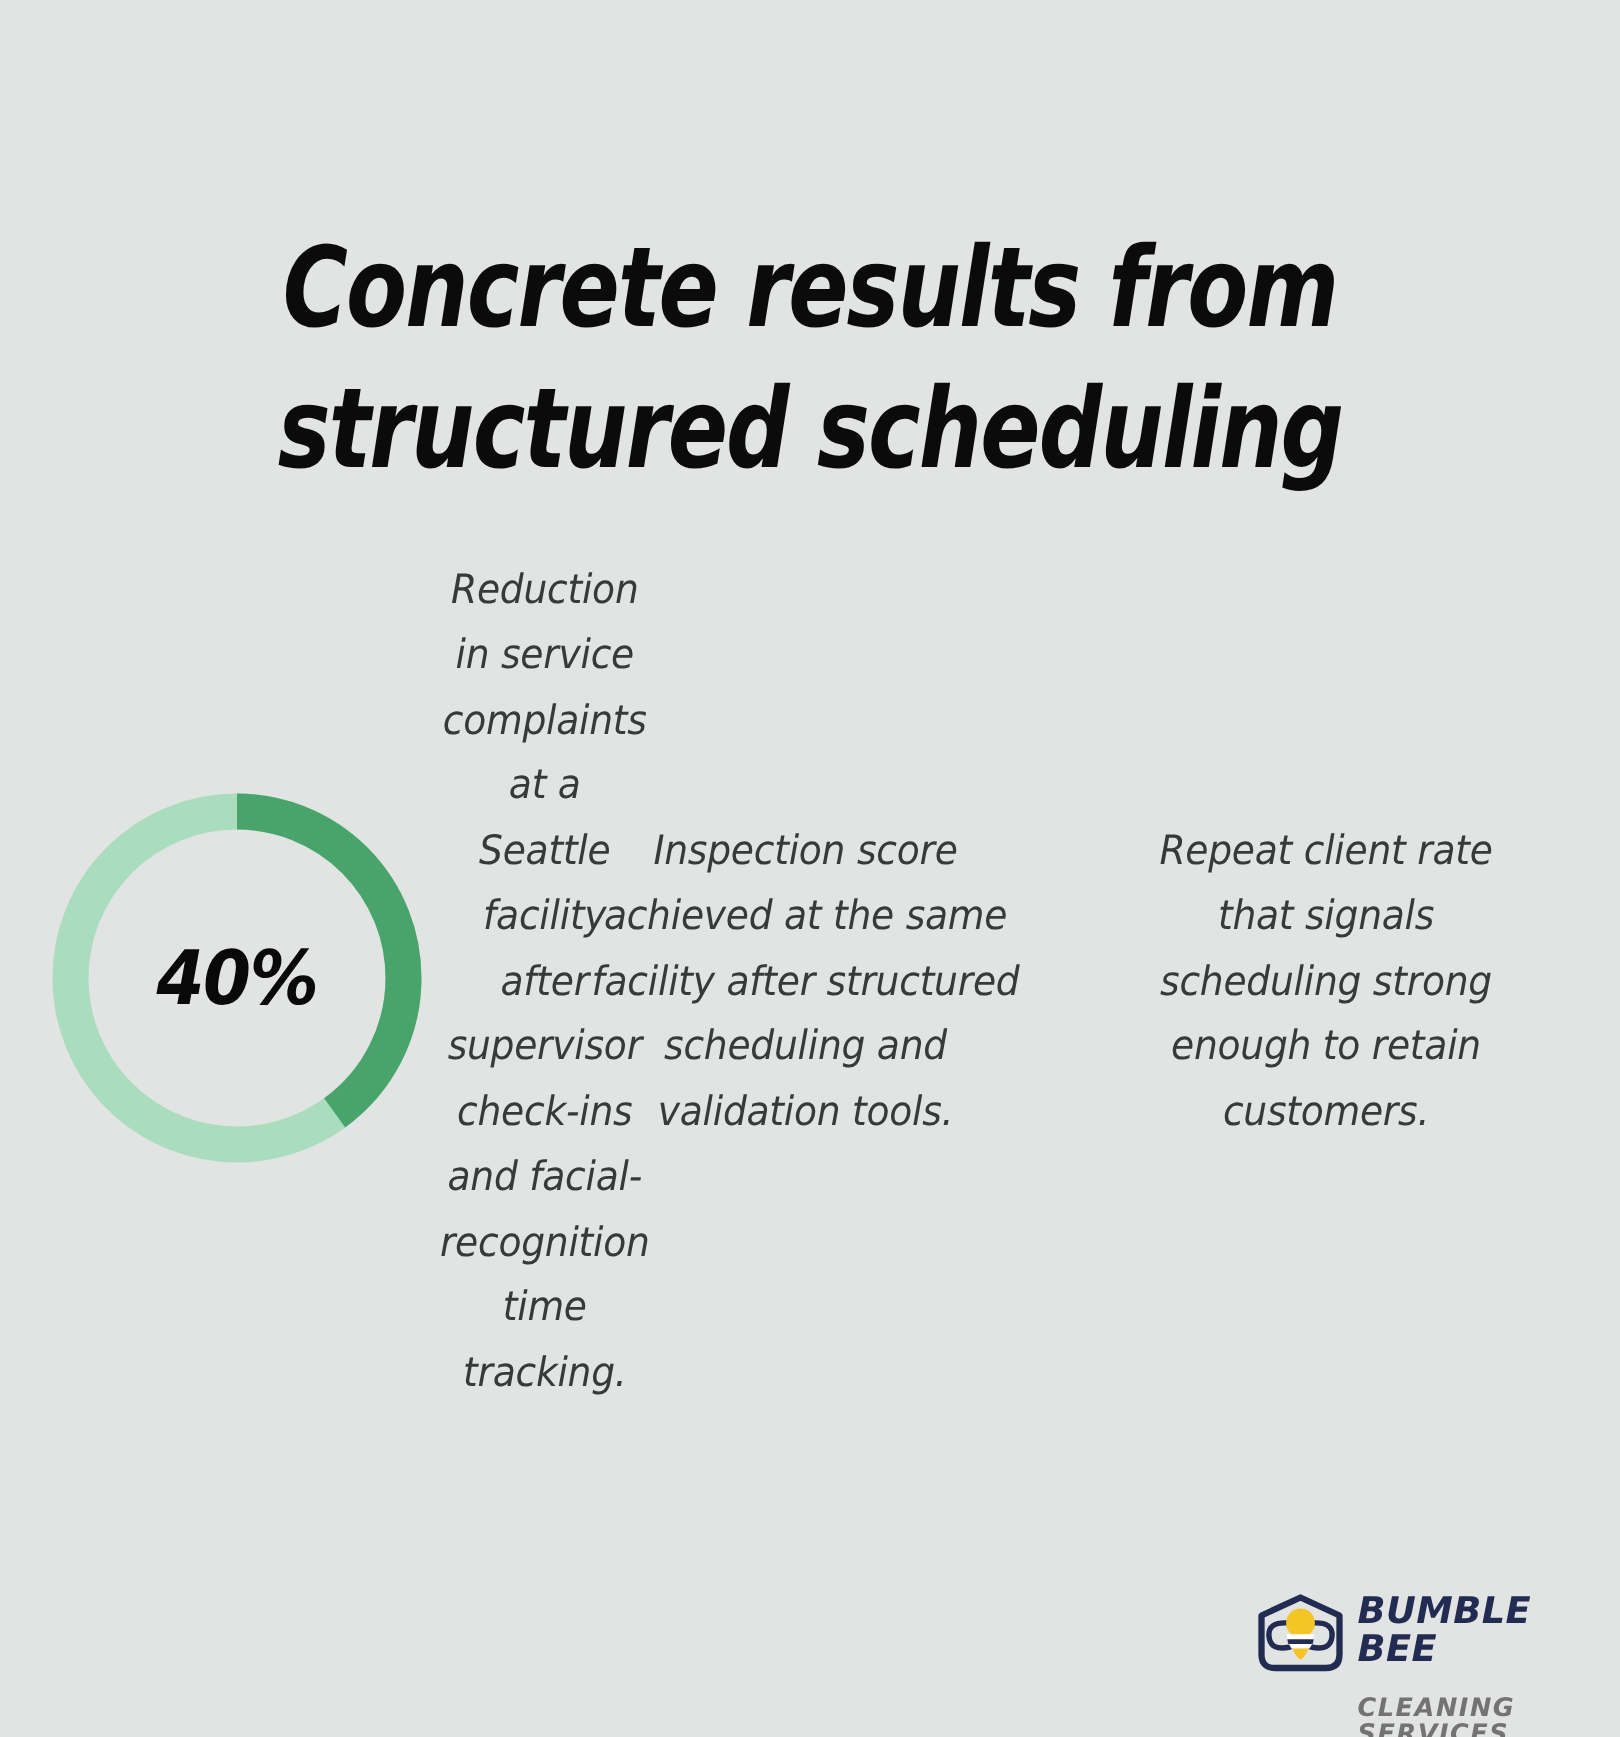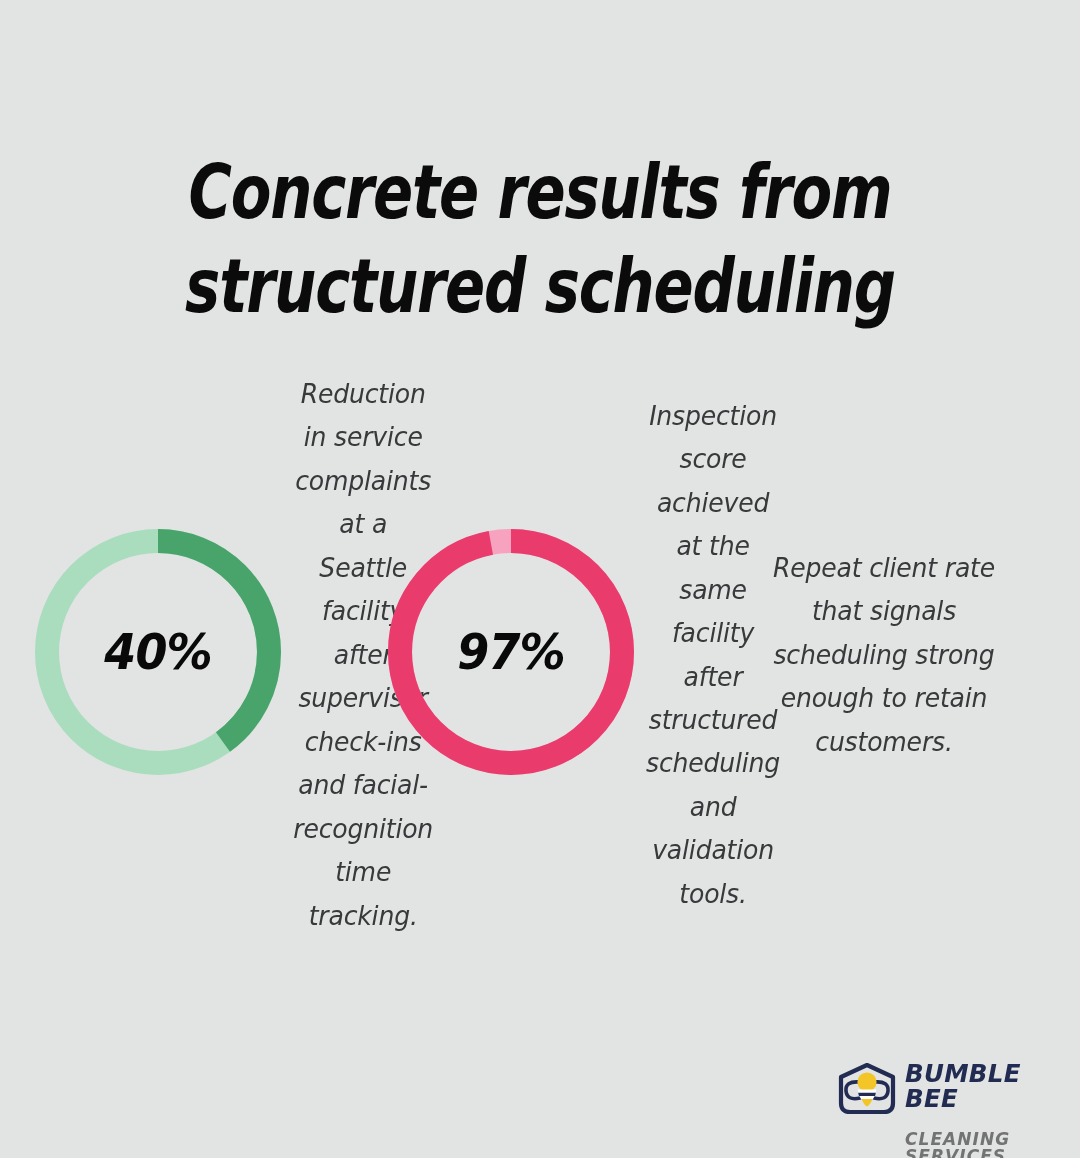--- a/index.html
+++ b/index.html
@@ -146,27 +146,20 @@
         <svg viewBox="0 0 260 260" role="img">
           <circle cx="130" cy="130" r="111" fill="none" stroke="#a9ddbe" stroke-width="24"></circle>
           <circle cx="130" cy="130" r="111" fill="none" stroke="#48a46a" stroke-width="24" stroke-dasharray="279.0 418.5" transform="rotate(-90 130 130)"></circle>
         </svg>
         <div class="donut-value">40%</div>
       </div>
       <p class="caption">Reduction in service complaints at a Seattle facility after supervisor check-ins and facial-recognition time tracking.</p>
     </div>
 
     <div class="stat">
-      <div class="donut-wrap">
-        <svg viewBox="0 0 260 260" role="img">
-          <circle cx="130" cy="130" r="111" fill="none" stroke="#f7a3bf" stroke-width="24"></circle>
-          <circle cx="130" cy="130" r="111" fill="none" stroke="#ea3b6d" stroke-width="24" stroke-dasharray="676.5 20.9" transform="rotate(-90 130 130)"></circle>
-        </svg>
-        <div class="donut-value">97%</div>
-      </div>
       <p class="caption">Inspection score achieved at the same facility after structured scheduling and validation tools.</p>
     </div>
 
     <div class="stat">
       <p class="caption">Repeat client rate that signals scheduling strong enough to retain customers.</p>
     </div>
 
   </div>
 
   <div class="logo">

